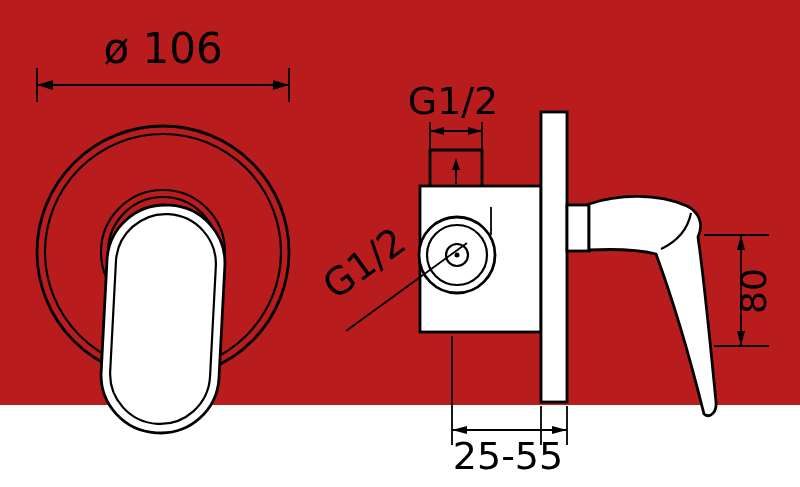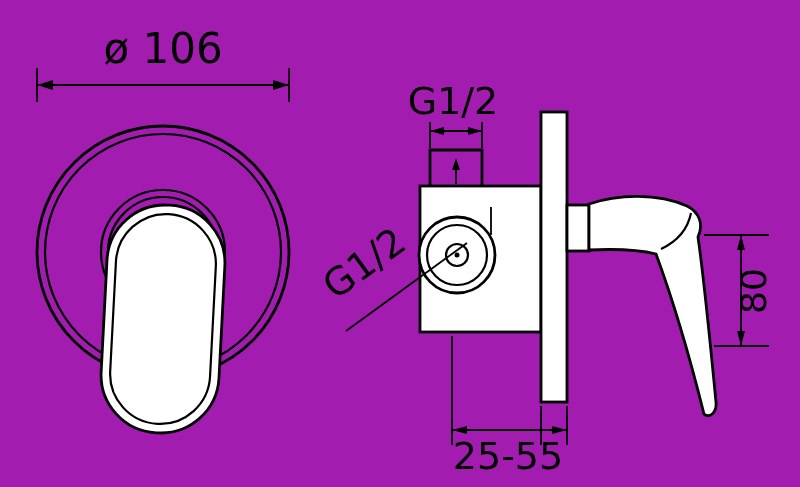--- a/index.html
+++ b/index.html
@@ -5,22 +5,22 @@
   html, body {
     margin: 0;
     padding: 0;
     background: #ffffff;
     width: 800px;
     height: 487px;
     overflow: hidden;
   }
   .page {
     width: 800px;
-    height: 487px;
-    background: #a21caf;
+    height: 405px;
+    background: #b91c1c;
     position: relative;
   }
   svg { display: block; }
   .outline      { fill: none;    stroke: #000; stroke-width: 2.8; }
   .outline-fill { fill: #ffffff; stroke: #000; stroke-width: 2.8; }
   .outline-thin { fill: none;    stroke: #000; stroke-width: 2.2; }
   .dimline      { fill: none;    stroke: #000; stroke-width: 1.8; }
   .leader       { fill: none;    stroke: #000; stroke-width: 1.8; }
   .arrow        { fill: #000;    stroke: none; }
   .dim-text {

